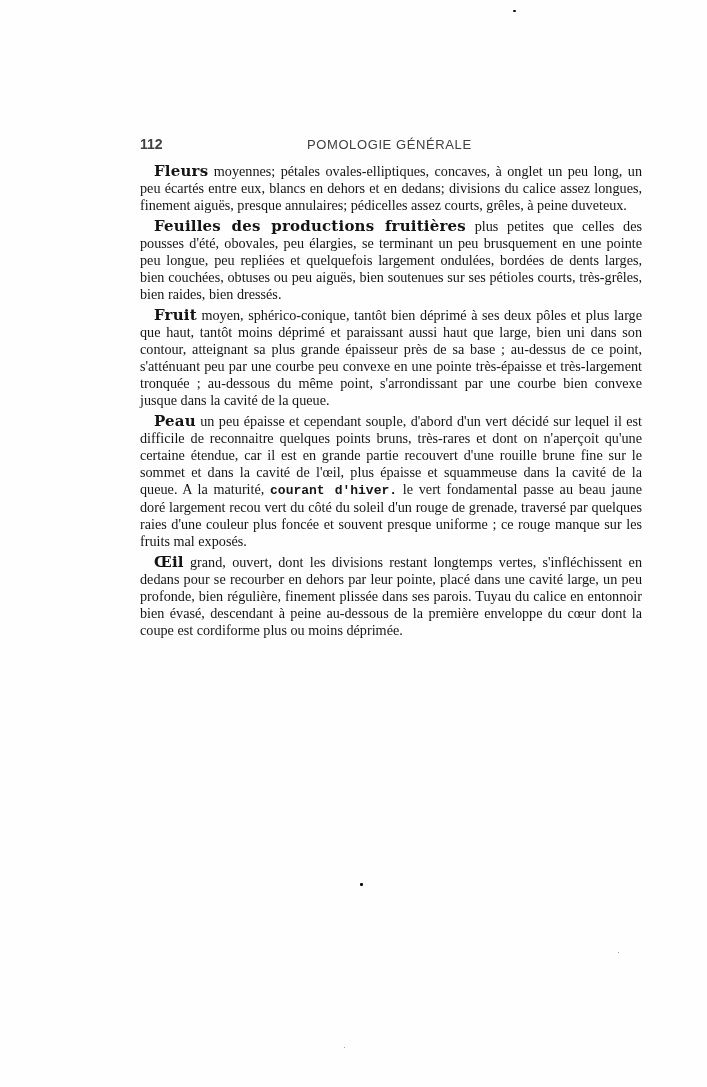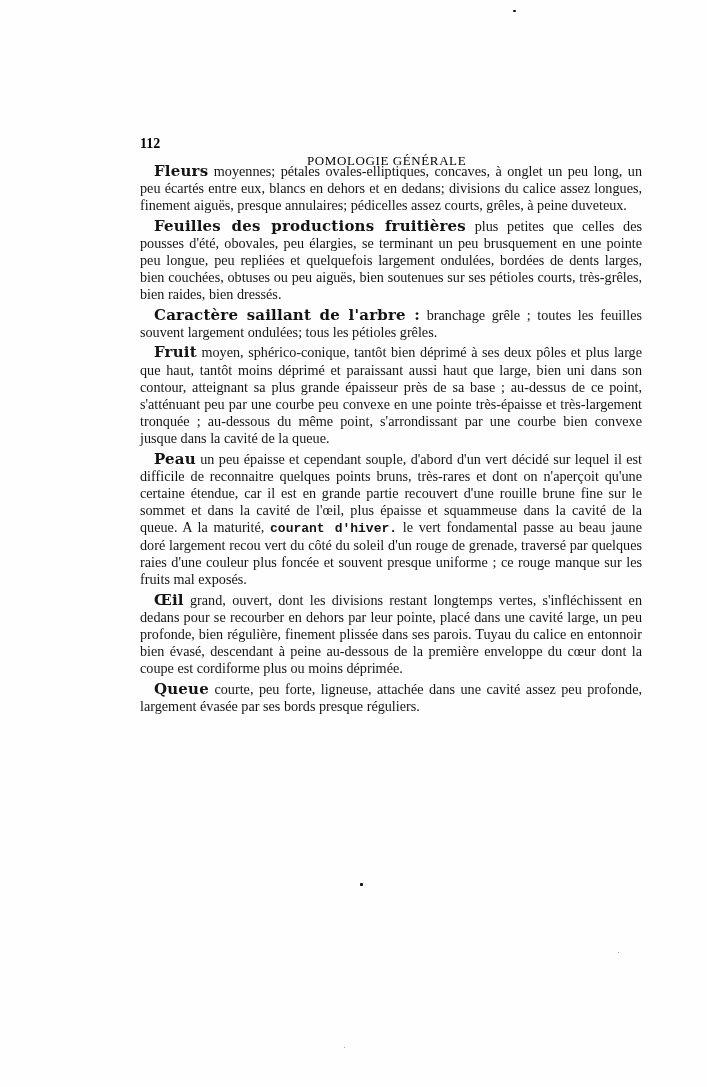--- a/index.html
+++ b/index.html
@@ -1,22 +1,22 @@
 <!DOCTYPE html>
 <html><head>
 <meta charset="utf-8">
 <style>
   html, body { margin: 0; padding: 0; background: #ffffff; }
   body { width: 707px; height: 1087px; position: relative; overflow: hidden; }
   .page { position: absolute; left: 0; top: 0; width: 707px; height: 1087px; background: #fefefe; }
   .speck { position: absolute; background: #111; border-radius: 1px; }
   .header { position: absolute; left: 140px; top: 136px; width: 502px; height: 18px;
-            font-family: Liberation Serif, serif; color: #000000; }
+            font-family: Liberation Sans, sans-serif; color: #404040; }
   .page-num { position: absolute; left: 0; top: 0; font-size: 14px; font-weight: bold; }
-  .running-title { position: absolute; left: 167px; top: 1px; font-size: 13px; letter-spacing: 0.6px; margin-top: 16px; }
+  .running-title { position: absolute; left: 167px; top: 1px; font-size: 13px; letter-spacing: 0.6px; }
   .body { position: absolute; left: 140px; top: 163px; width: 502px;
           font-family: "Liberation Serif", serif; font-size: 14.2px; color: #141414; }
   .para { margin: 0 0 3.5px 0; line-height: 17.1px; text-align: justify; text-indent: 14px; }
   .lead { font-family: "DejaVu Serif", serif; font-weight: bold; font-size: 15px; letter-spacing: 0.2px; }
   .inline-bold { font-family: Liberation Mono, monospace; font-weight: bold; font-size: 13px; }
 </style>
 </head>
 <body>
 
 <div class="page">
@@ -29,24 +29,22 @@
   <div class="header">
     <span class="page-num">112</span>
     <span class="running-title">POMOLOGIE GÉNÉRALE</span>
   </div>
 
   <div class="body">
     <p class="para"><span class="lead">Fleurs</span><span> moyennes; pétales ovales-elliptiques, concaves, à onglet un peu long, un peu écartés entre eux, blancs en dehors et en dedans; divisions du calice assez longues, finement aiguës, presque annulaires; pédicelles assez courts, grêles, à peine duveteux.</span></p>
 
     <p class="para"><span class="lead">Feuilles des productions fruitières</span><span> plus petites que celles des pousses d'été, obovales, peu élargies, se terminant un peu brusquement en une pointe peu longue, peu repliées et quelquefois largement ondulées, bordées de dents larges, bien couchées, obtuses ou peu aiguës, bien soutenues sur ses pétioles courts, très-grêles, bien raides, bien dressés.</span></p>
 
-    <p class="para"><span class="lead">Caractère saillant de l'arbre :</span><span> branchage grêle ; toutes les feuilles souvent largement ondulées; tous les pétioles grêles.</span></p>
 
     <p class="para"><span class="lead">Fruit</span><span> moyen, sphérico-conique, tantôt bien déprimé à ses deux pôles et plus large que haut, tantôt moins déprimé et paraissant aussi haut que large, bien uni dans son contour, atteignant sa plus grande épaisseur près de sa base ; au-dessus de ce point, s'atténuant peu par une courbe peu convexe en une pointe très-épaisse et très-largement tronquée ; au-dessous du même point, s'arrondissant par une courbe bien convexe jusque dans la cavité de la queue.</span></p>
 
     <p class="para"><span class="lead">Peau</span><span> un peu épaisse et cependant souple, d'abord d'un vert décidé sur lequel il est difficile de reconnaitre quelques points bruns, très-rares et dont on n'aperçoit qu'une certaine étendue, car il est en grande partie recouvert d'une rouille brune fine sur le sommet et dans la cavité de l'œil, plus épaisse et squammeuse dans la cavité de la queue. A la maturité, </span><span class="inline-bold">courant d'hiver.</span><span> le vert fondamental passe au beau jaune doré largement recou vert du côté du soleil d'un rouge de grenade, traversé par quelques raies d'une couleur plus foncée et souvent presque uniforme ; ce rouge manque sur les fruits mal exposés.</span></p>
 
     <p class="para"><span class="lead">Œil</span><span> grand, ouvert, dont les divisions restant longtemps vertes, s'infléchissent en dedans pour se recourber en dehors par leur pointe, placé dans une cavité large, un peu profonde, bien régulière, finement plissée dans ses parois. Tuyau du calice en entonnoir bien évasé, descendant à peine au-dessous de la première enveloppe du cœur dont la coupe est cordiforme plus ou moins déprimée.</span></p>
 
-    <p class="para"><span class="lead">Queue</span><span> courte, peu forte, ligneuse, attachée dans une cavité assez peu profonde, largement évasée par ses bords presque réguliers.</span></p>
 
   </div>
 </div>
 
 </body></html>

